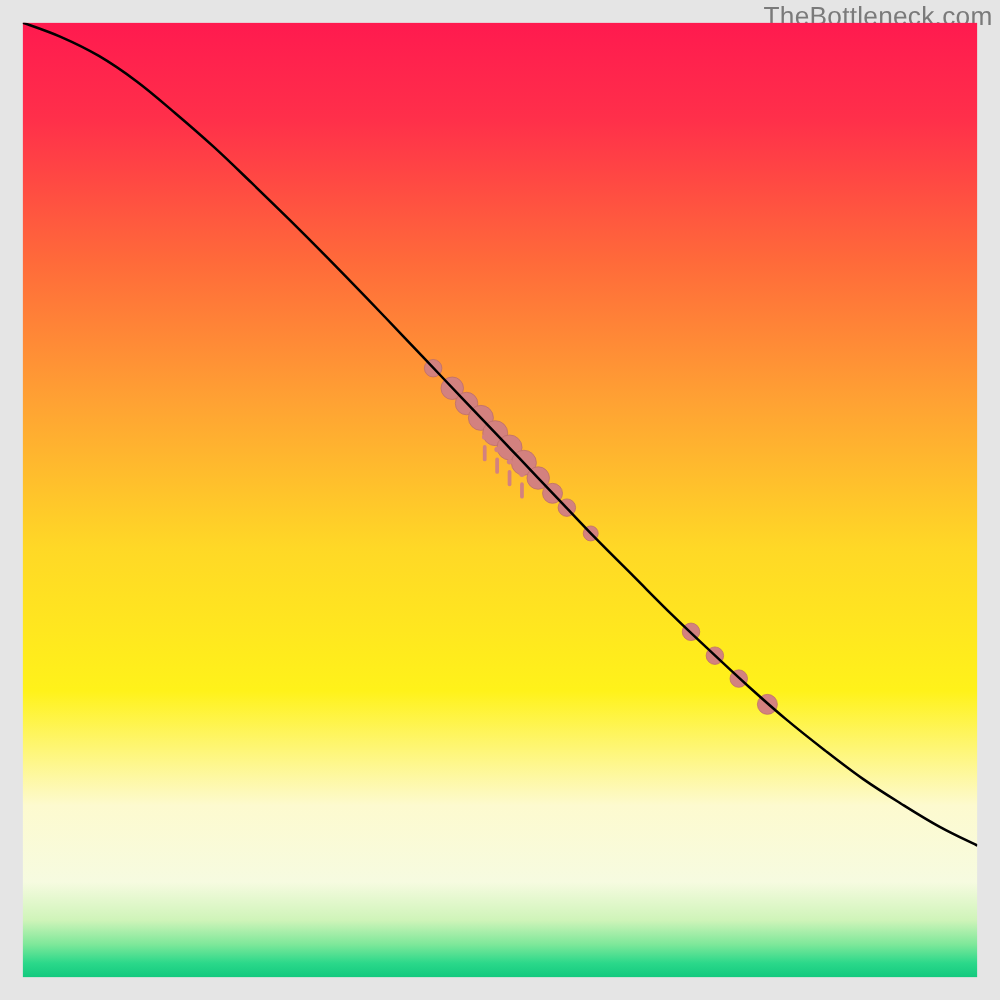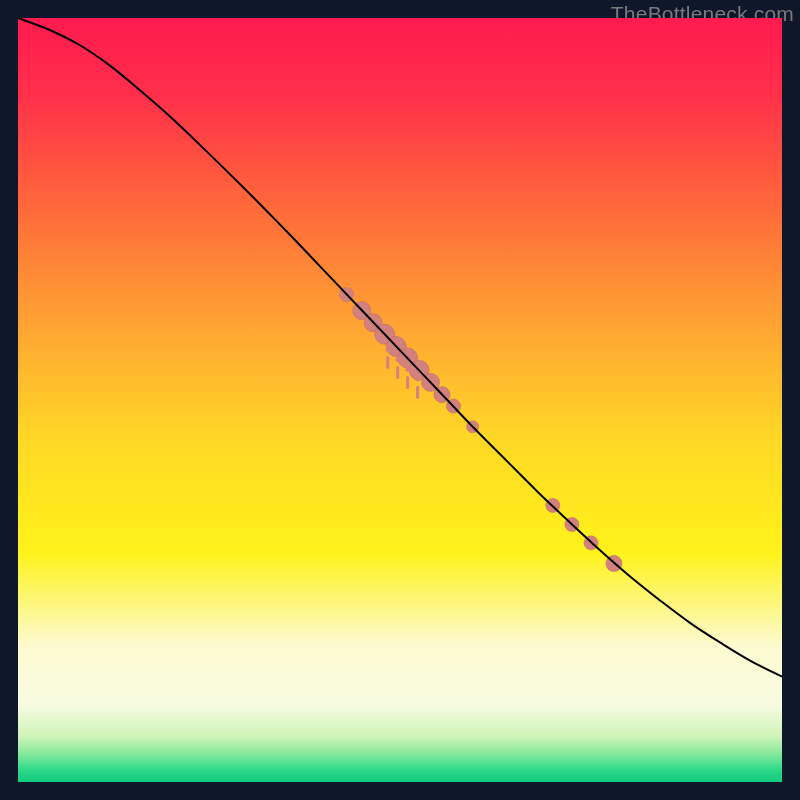--- a/index.html
+++ b/index.html
@@ -10,21 +10,21 @@
     overflow: hidden;
     background: #000;
     font-family: Arial, Helvetica, sans-serif;
   }
   .frame {
     position: absolute;
     left: 0;
     top: 0;
     width: 800px;
     height: 800px;
-    background: #0f172a;
+    background: #e5e5e5;
   }
   .plot {
     position: absolute;
     left: 18px;
     top: 18px;
     width: 764px;
     height: 764px;
     overflow: hidden;
   }
   .watermark {

